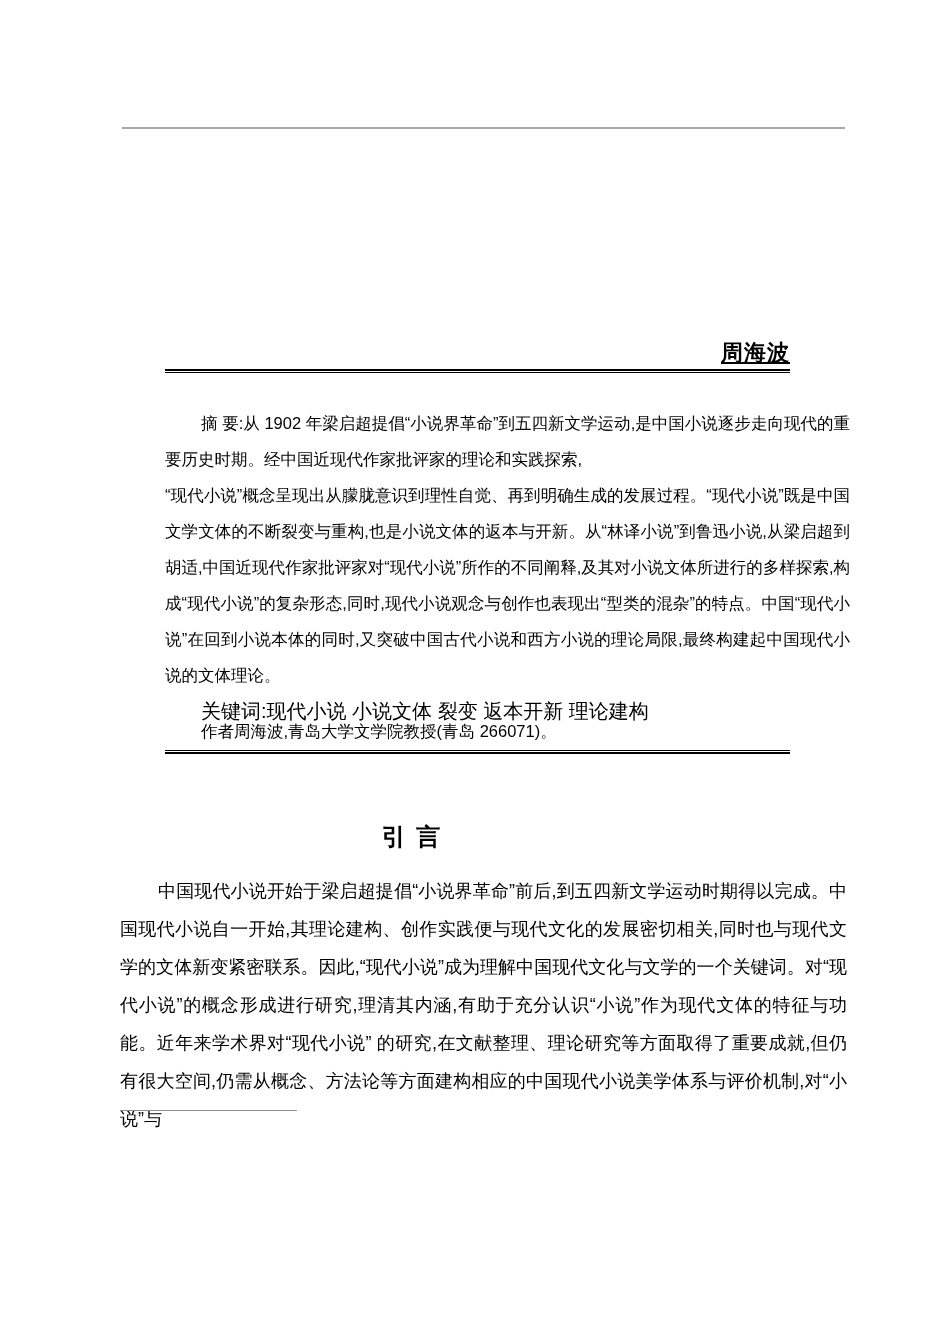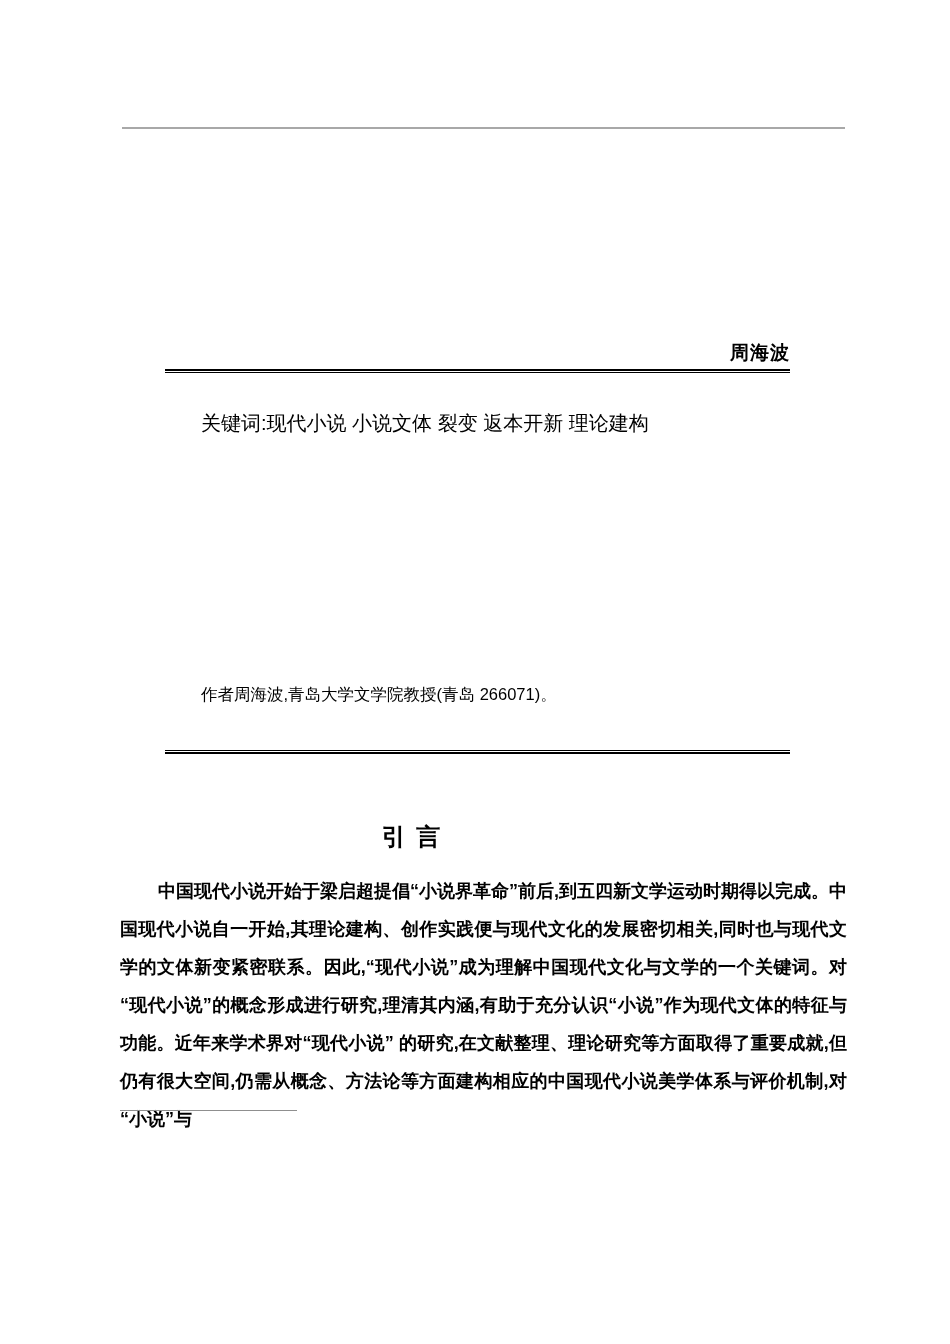--- a/index.html
+++ b/index.html
@@ -58,24 +58,25 @@
     padding-left: 5px;
   }
 
   
   .author-line {
     position: absolute;
     left: 165px;
     top: 339px;
     width: 625px;
     text-align: right;
-    font-size: 19px;
+    font-size: 22px;
     line-height: 28px;
     font-weight: 600;
     letter-spacing: 1px;
+    text-decoration: underline;
   }
   .rule-double-a {
     position: absolute;
     left: 165px;
     top: 369px;
     width: 625px;
     height: 4px;
     border-top: 2px solid #000;
     border-bottom: 1px solid #000;
     box-sizing: border-box;
@@ -102,21 +103,21 @@
     line-height: 36px;
     margin: 0;
     text-indent: 36px;
     word-break: break-all;
   }
 
   
   .affiliation {
     position: absolute;
     left: 165px;
-    top: 679px;
+    top: 716px;
     width: 685px;
     font-size: 16.5px;
     line-height: 30px;
     text-indent: 36px;
   }
   .rule-double-b {
     position: absolute;
     left: 165px;
     top: 750px;
     width: 625px;
@@ -147,21 +148,20 @@
     width: 727px;
   }
   .body-para {
     font-size: 18px;
     line-height: 38px;
     margin: 0;
     text-align: justify;
     text-justify: inter-ideograph;
     word-break: break-all;
     text-indent: 38px;
-    font-weight: bold;
   }
 
   
   .footnote-rule {
     position: absolute;
     left: 120px;
     top: 1110px;
     width: 177px;
     height: 1px;
     background: #8f8f8f;
@@ -172,20 +172,22 @@
 
 <div class="page">
 
   <div class="title-rule"></div>
 
 
   <div class="author-line">周海波</div>
   <div class="rule-double-a"></div>
 
   <div class="abstract-wrap">
+    <p class="abs-para indent">摘 要:从 1902 年梁启超提倡“小说界革命”到五四新文学运动,是中国小说逐步走向现代的重要历史时期。经中国近现代作家批评家的理论和实践探索,</p>
+    <p class="abs-para">“现代小说”概念呈现出从朦胧意识到理性自觉、再到明确生成的发展过程。“现代小说”既是中国文学文体的不断裂变与重构,也是小说文体的返本与开新。从“林译小说”到鲁迅小说,从梁启超到胡适,中国近现代作家批评家对“现代小说”所作的不同阐释,及其对小说文体所进行的多样探索,构成“现代小说”的复杂形态,同时,现代小说观念与创作也表现出“型类的混杂”的特点。中国“现代小说”在回到小说本体的同时,又突破中国古代小说和西方小说的理论局限,最终构建起中国现代小说的文体理论。</p>
     <p class="keywords">关键词:现代小说 小说文体 裂变 返本开新 理论建构</p>
   </div>
 
   <div class="affiliation">作者周海波,青岛大学文学院教授(青岛 266071)。</div>
   <div class="rule-double-b"></div>
 
   <div class="section-heading">引  言</div>
 
   <div class="body-wrap">
     <p class="body-para">中国现代小说开始于梁启超提倡“小说界革命”前后,到五四新文学运动时期得以完成。中国现代小说自一开始,其理论建构、创作实践便与现代文化的发展密切相关,同时也与现代文学的文体新变紧密联系。因此,“现代小说”成为理解中国现代文化与文学的一个关键词。对“现代小说”的概念形成进行研究,理清其内涵,有助于充分认识“小说”作为现代文体的特征与功能。近年来学术界对“现代小说” 的研究,在文献整理、理论研究等方面取得了重要成就,但仍有很大空间,仍需从概念、方法论等方面建构相应的中国现代小说美学体系与评价机制,对“小说”与</p>

